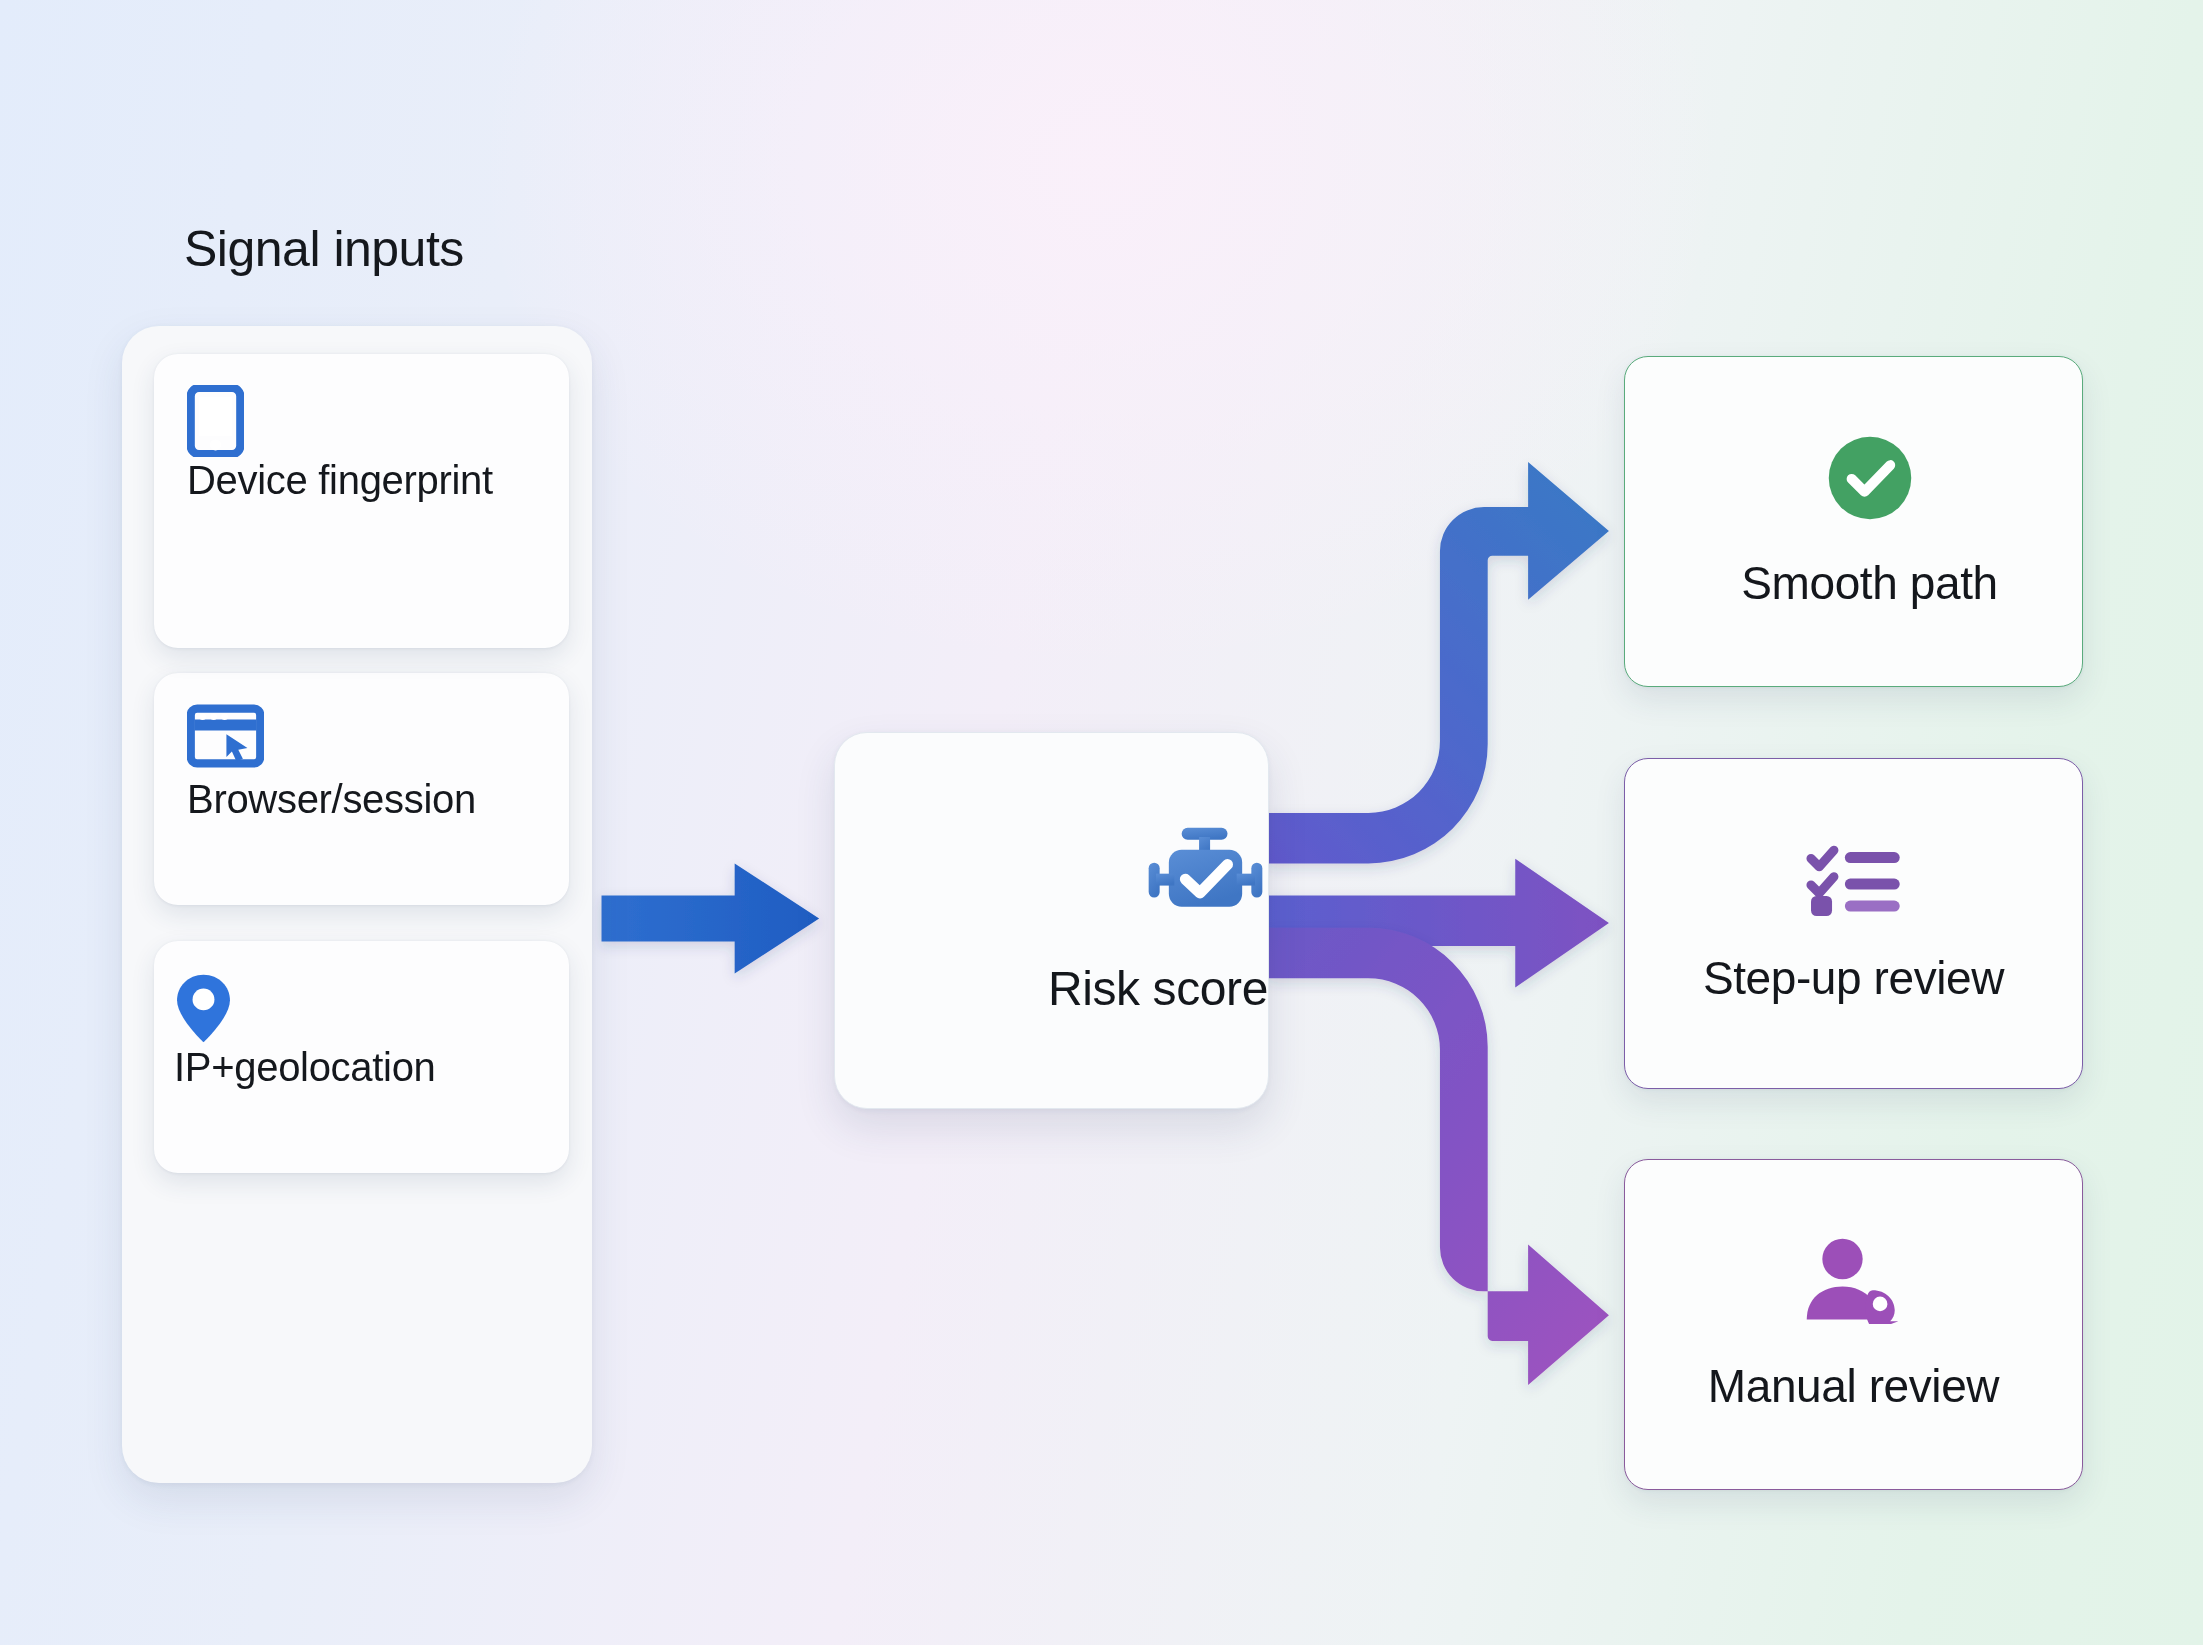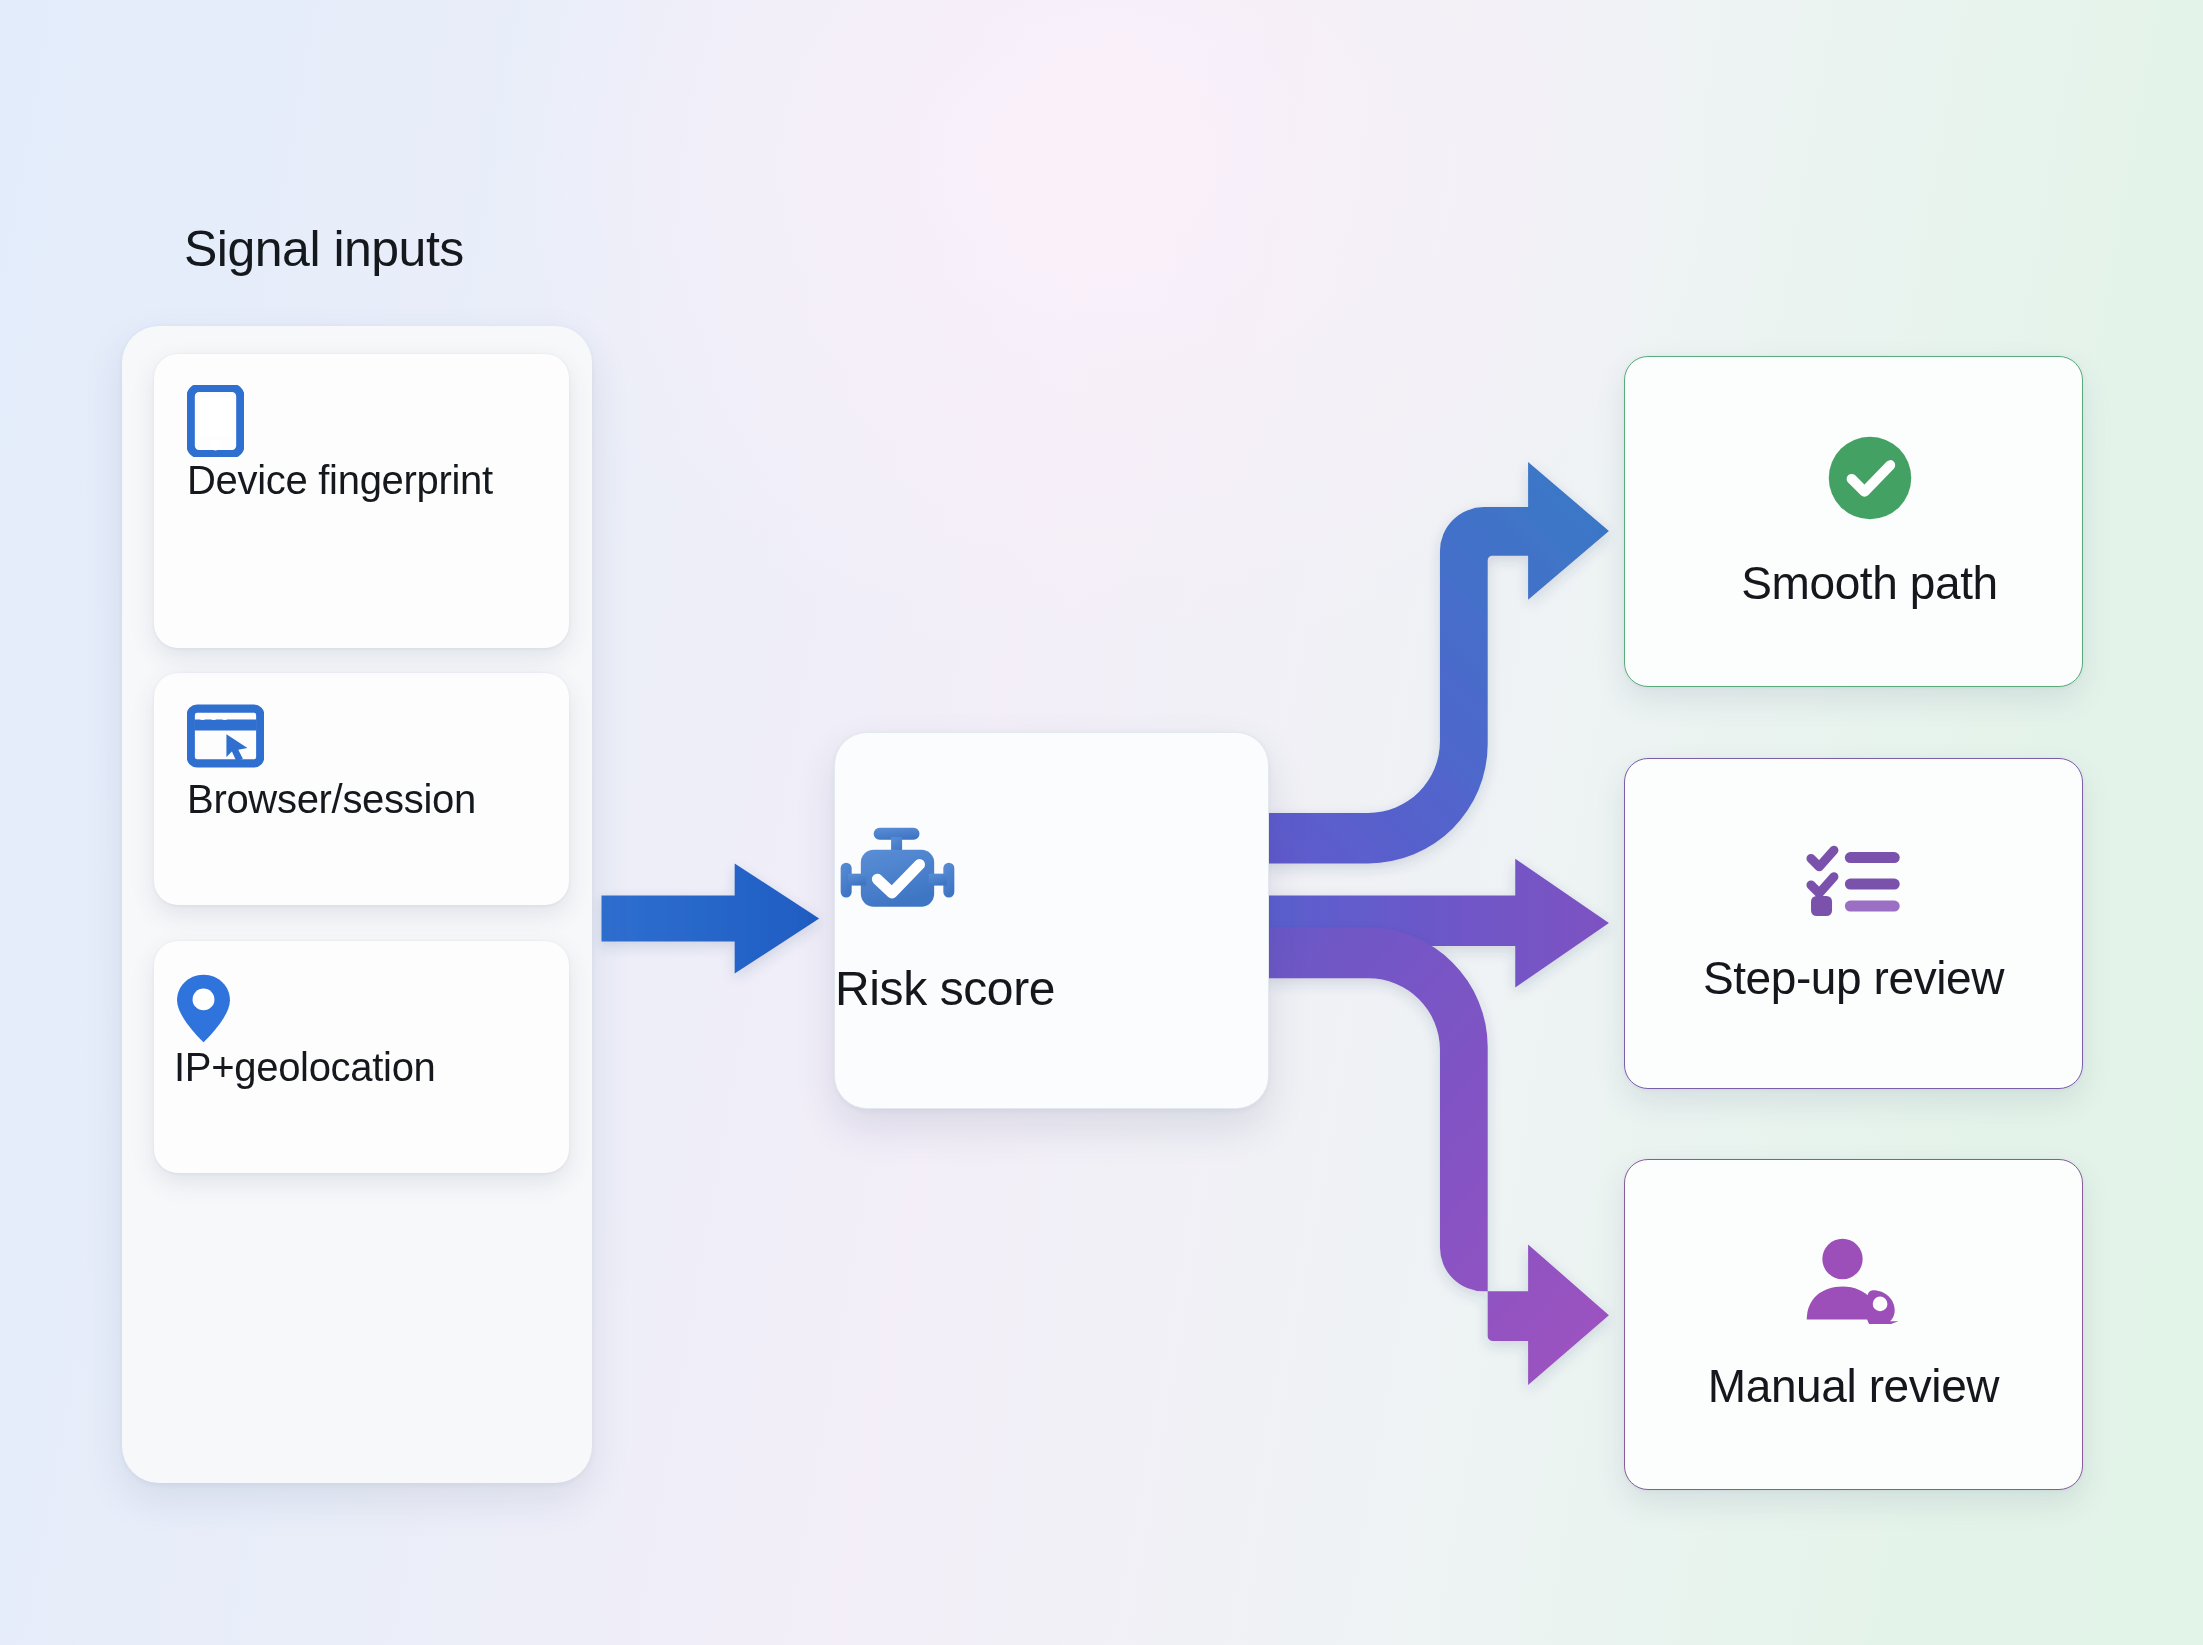--- a/index.html
+++ b/index.html
@@ -42,21 +42,21 @@
   #sig1{top:673px;height:232px;}
   #sig2{top:941px;height:232px;padding-left:20px;}
   #sig3{top:1209px;height:232px;}
 
   
   .center-node{
     position:absolute;left:834px;top:732px;width:433px;height:375px;
     background:#fbfcfd;border-radius:33px;
     border:0.9px solid #e2e8ef;
     box-shadow:0 18.4px 40px rgba(40,60,100,0.12), 0 1.8px 5.5px rgba(40,60,100,0.05);
-    display:flex;flex-direction:column;align-items:flex-start;justify-content:center;
+    display:flex;flex-direction:column;align-items:flex-end;justify-content:center;
   }
   .center-node .c-icon{margin-bottom:33px;}
   .center-node .c-label{font-size:48px;color:#14171c;letter-spacing:-0.4px;}
 
   
   .out-card{
     position:absolute;left:1624px;width:459px;height:331px;
     background:#fcfdfd;border-radius:24px;
     box-sizing:border-box;
     display:flex;flex-direction:column;align-items:center;justify-content:center;

